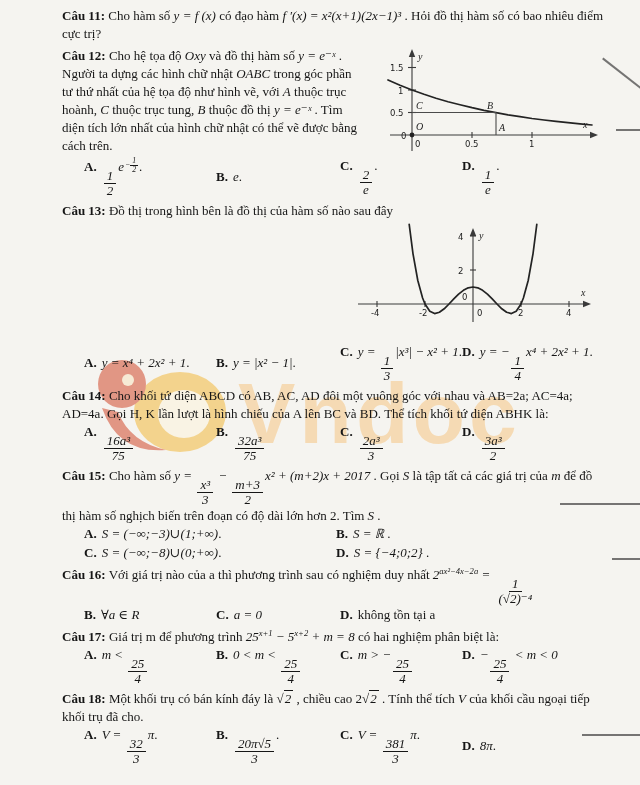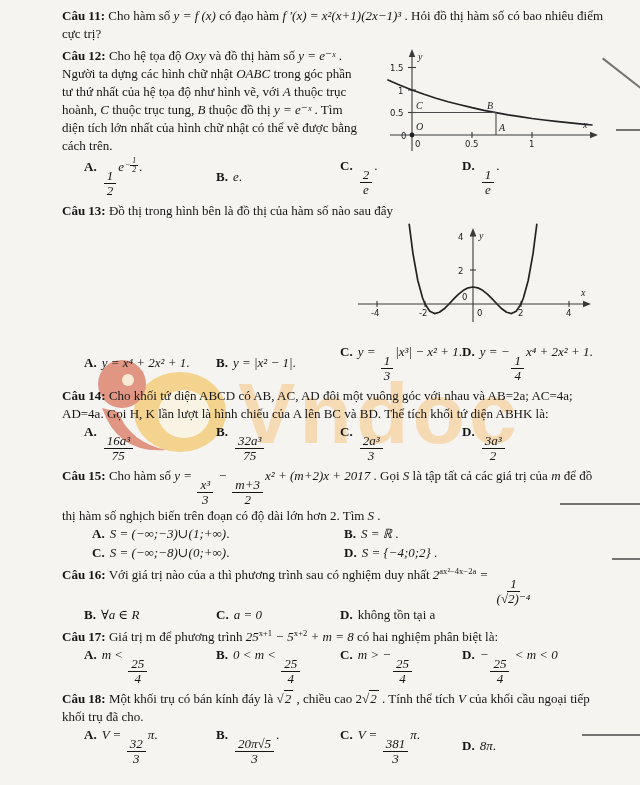--- a/index.html
+++ b/index.html
@@ -9,25 +9,25 @@
     font-family:"Liberation Serif","DejaVu Serif",serif;
     font-size:13px;line-height:1.38;
     padding:7px 36px 2px 62px;
     position:relative;
   }
   .content{position:relative;z-index:2;}
   .q{margin:0 0 4px 0;}
   .qtext{margin:0;}
   .qlabel{font-weight:bold;text-align:center;}
   .ans4{display:grid;grid-template-columns:132px 124px 122px auto;margin-left:22px;align-items:center;}
-  .ans2{display:grid;grid-template-columns:252px auto;margin-left:30px;row-gap:1px;}
+  .ans2{display:grid;grid-template-columns:252px auto;margin-left:22px;row-gap:1px;}
   .opt{white-space:nowrap;}
   .ok{font-weight:bold;margin-right:5px;}
   i.mv{font-style:italic;}
-  sup{font-size:0.66em;line-height:0;margin-top:20px;}
+  sup{font-size:0.66em;font-style:italic;line-height:0;margin-top:20px;}
   .frac{display:inline-flex;align-items:center;vertical-align:-0.7em;margin:0 2px;font-style:italic;}
   .frac .col{display:inline-flex;flex-direction:column;align-items:center;line-height:1.08;}
   .frac .num{border-bottom:1px solid #161616;padding:0 3px;}
   .frac .den{padding:0 3px;}
   .supf{display:inline-flex;align-items:center;vertical-align:0.45em;font-size:0.6em;font-style:italic;margin:0 1px;}
   .supf .col{display:inline-flex;flex-direction:column;align-items:center;line-height:1.05;}
   .supf .num{border-bottom:1px solid #161616;padding:0 2px;}
   .sqrt{font-style:italic;white-space:nowrap;}
   .sqrt .rad{border-top:1px solid #161616;padding:0 2px 0 1px;}
   .row12{display:flex;gap:22px;align-items:flex-start;}

